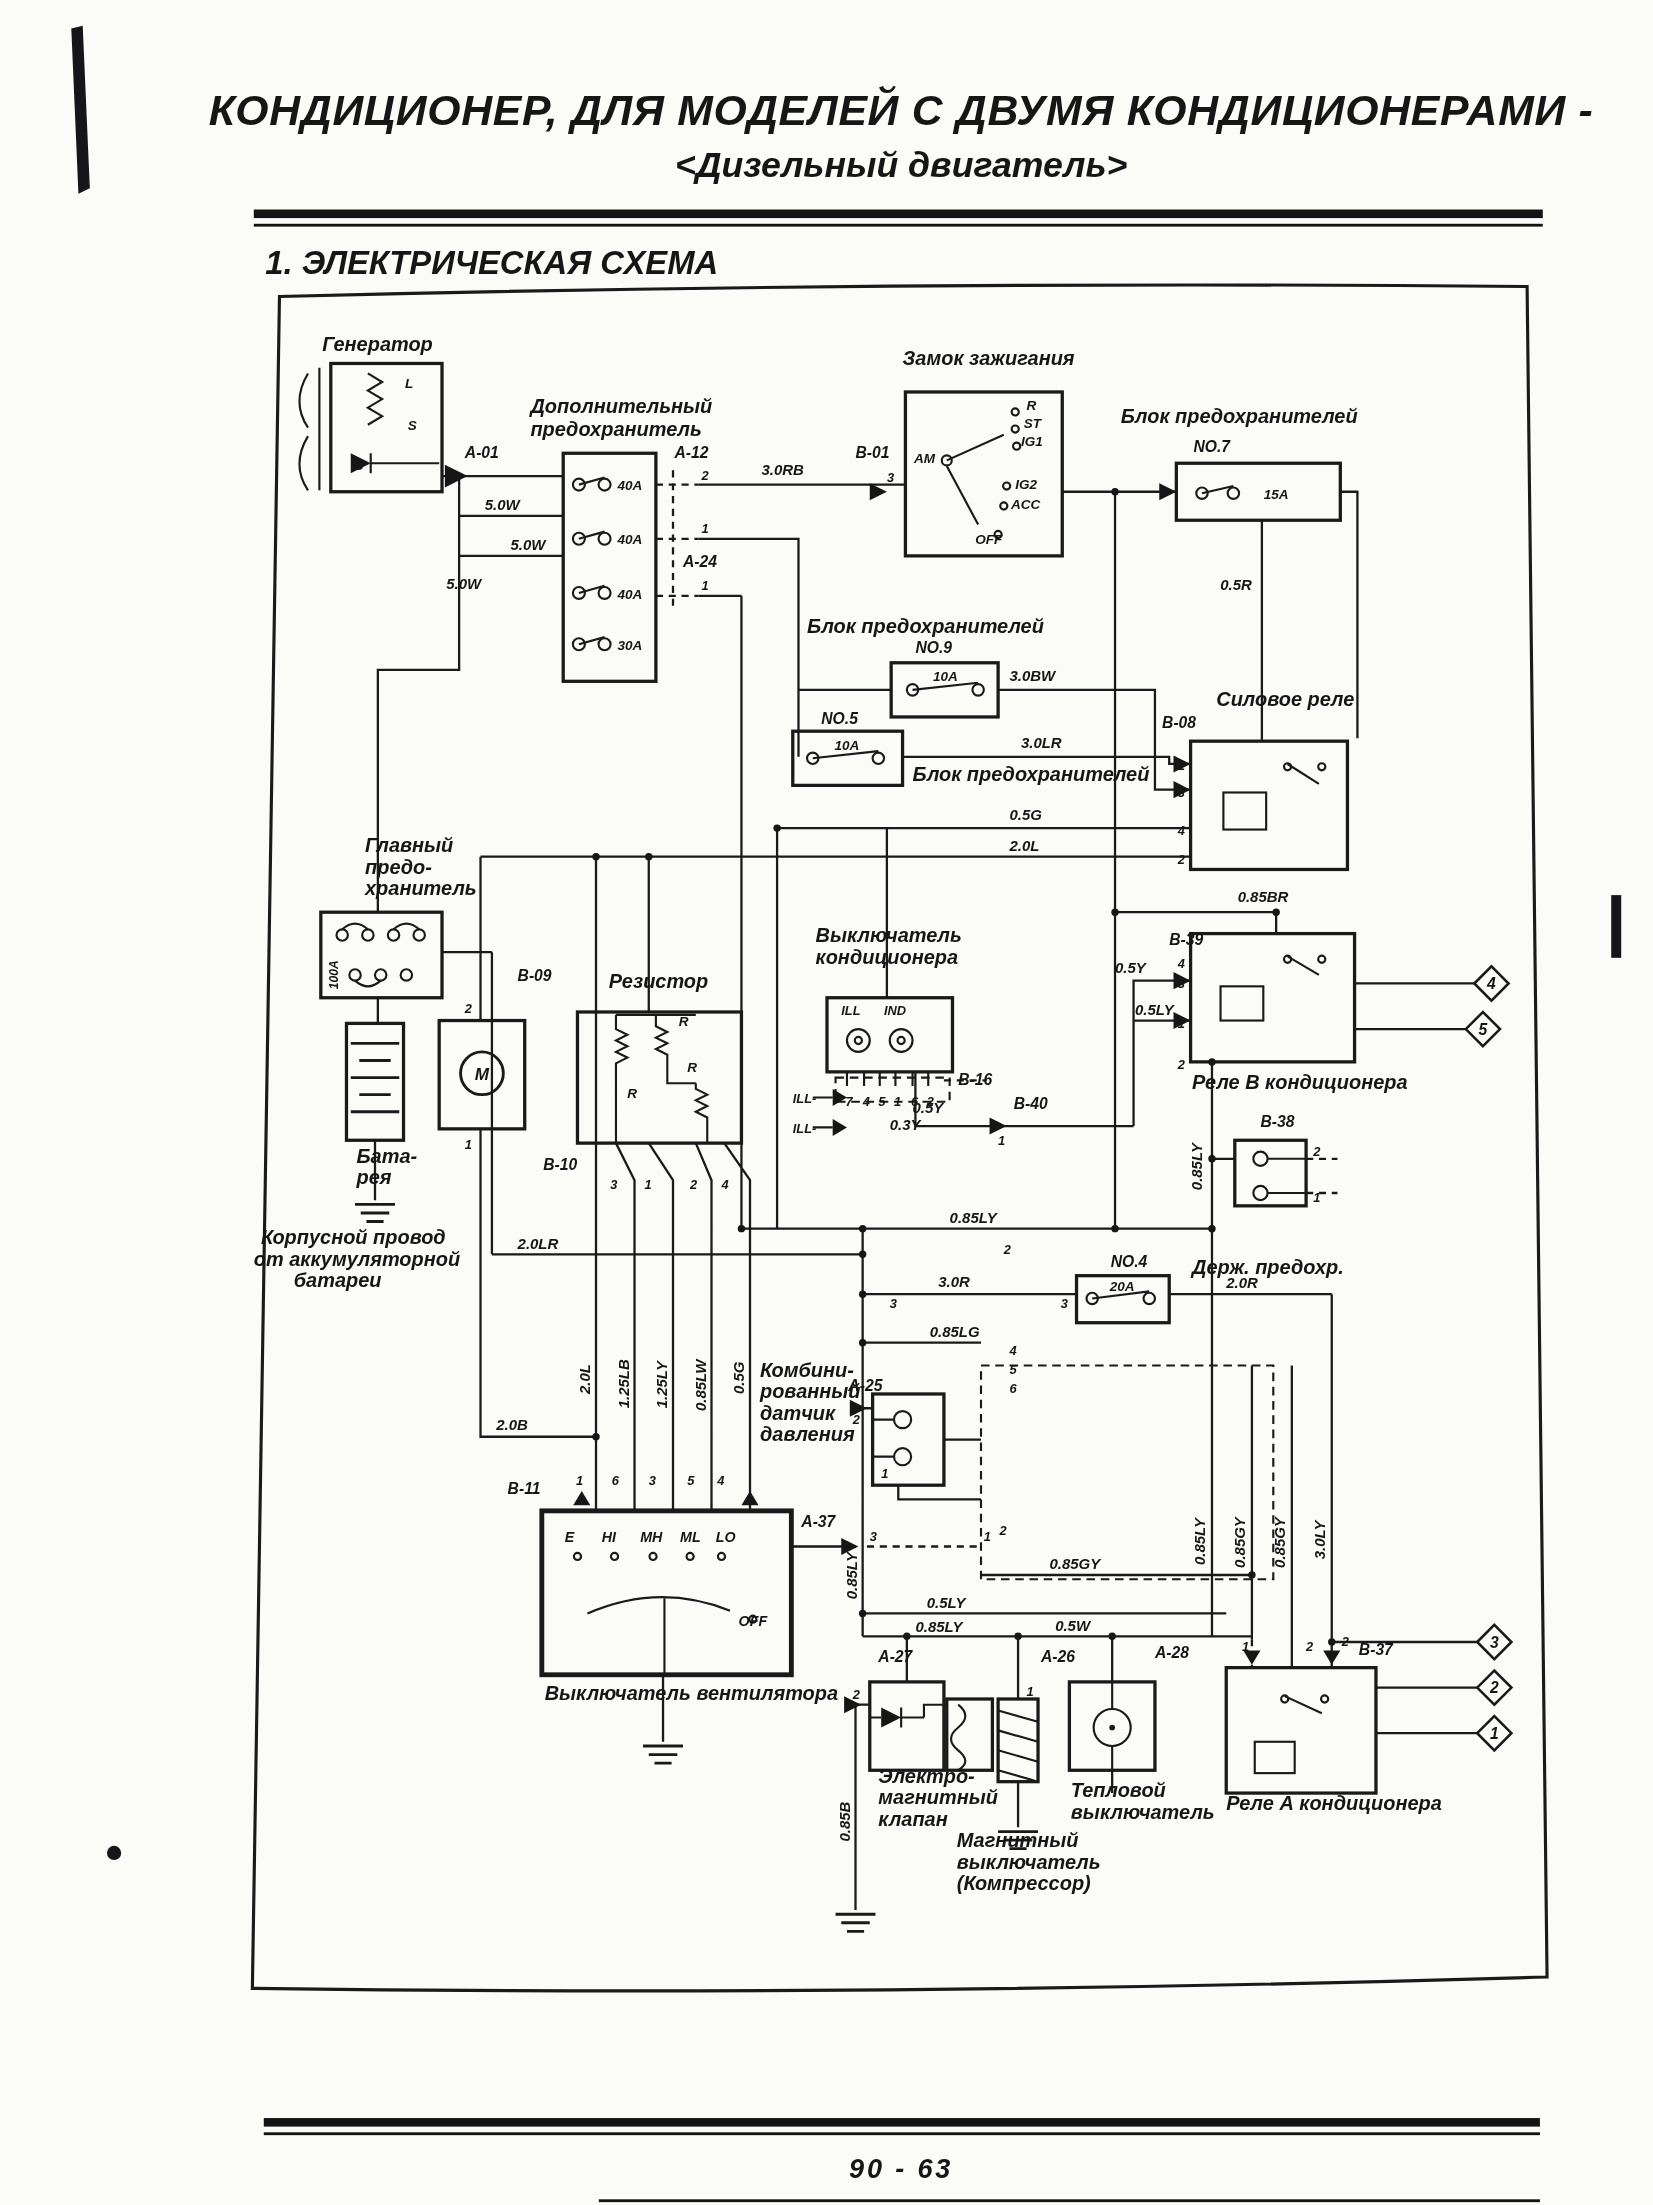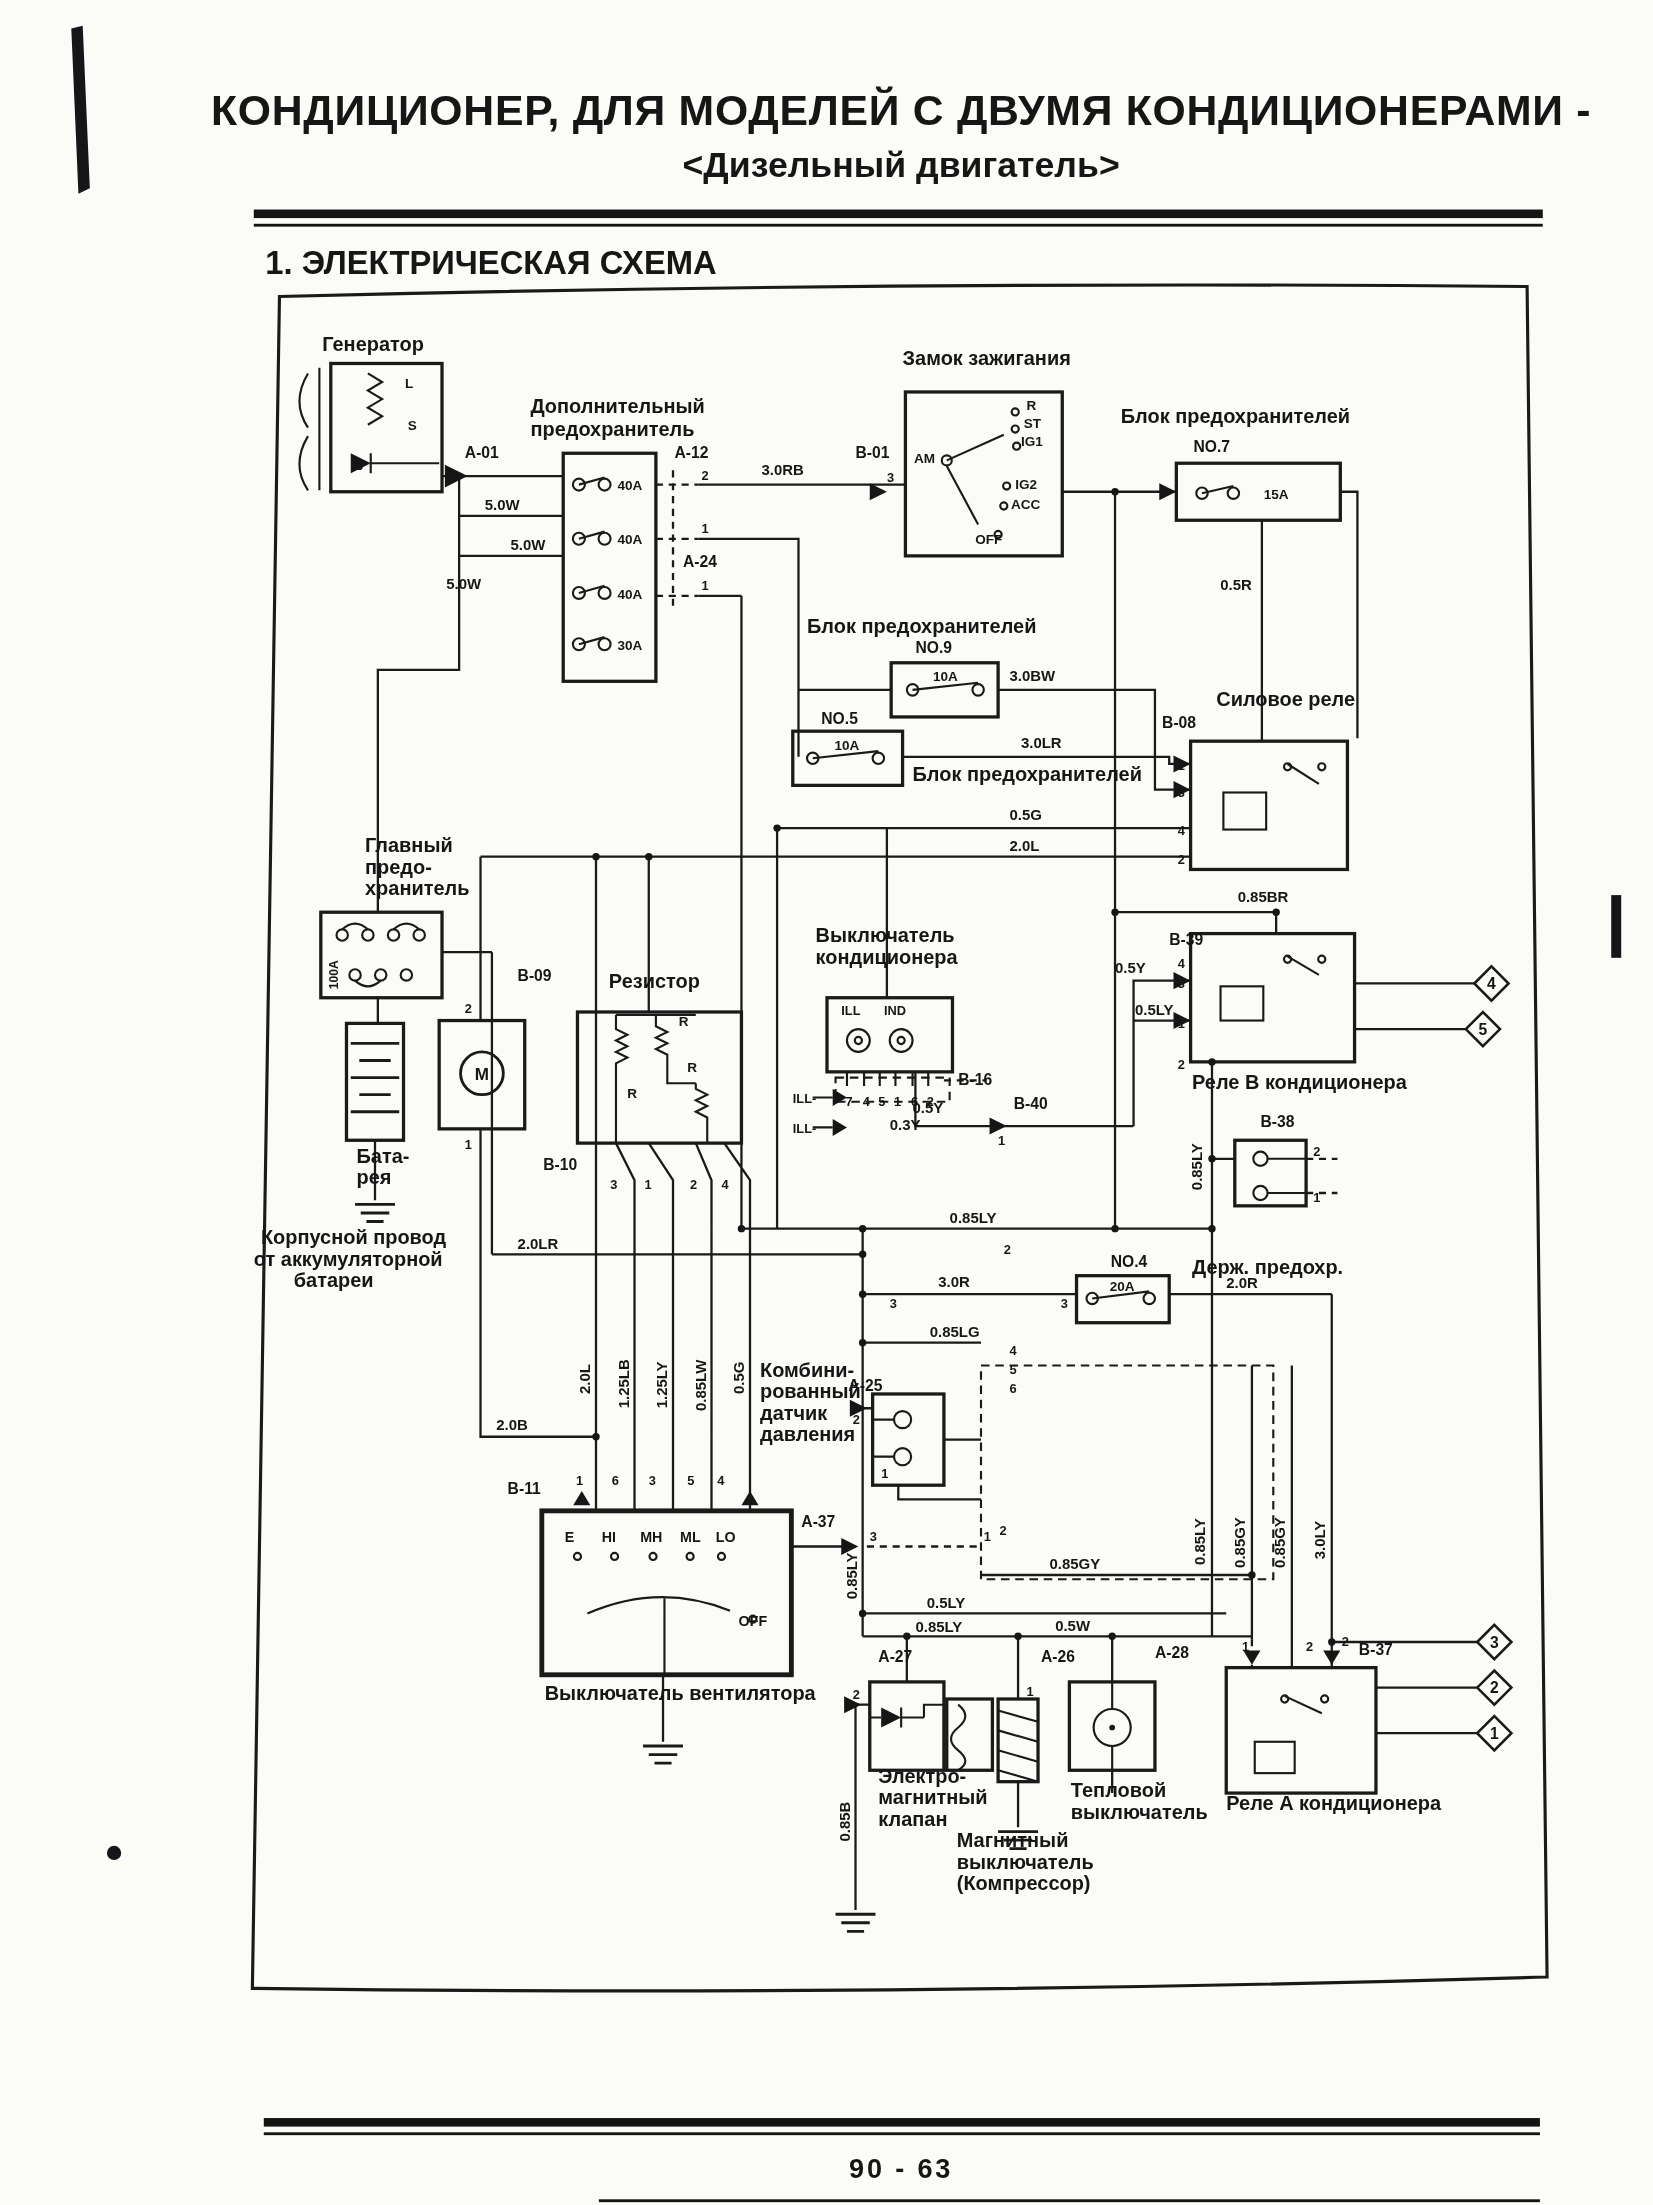--- a/index.html
+++ b/index.html
@@ -1,16 +1,16 @@
 <!DOCTYPE html>
 <html style="font-size:12.5px"><head>
 <meta charset="utf-8">
 <style>
   html,body{margin:0;padding:0;background:#e9e9e6;}
-  .page{width:1654px;height:2205px;background:#fbfbf8;position:relative;overflow:hidden;}
+  .page{width:1654px;height:2205px;background:#fbfbf8;position:relative;overflow:hidden;font-style:italic;}
   svg{display:block;}
   text{font-family:"Liberation Sans","DejaVu Sans",sans-serif;font-weight:bold;fill:#161616;}
   .title{font-size:30px;letter-spacing:.5px;}
   .subtitle{font-size:25px;}
   .heading{font-size:23px;}
   .pagenum{font-size:19px;letter-spacing:2px;}
   .rule{fill:#141414;}
   .border{fill:none;stroke:#1a1a1a;stroke-width:2.2;}
   .box{fill:none;stroke:#1a1a1a;stroke-width:2.3;}
   .boxbold{fill:none;stroke:#1a1a1a;stroke-width:3.4;}

